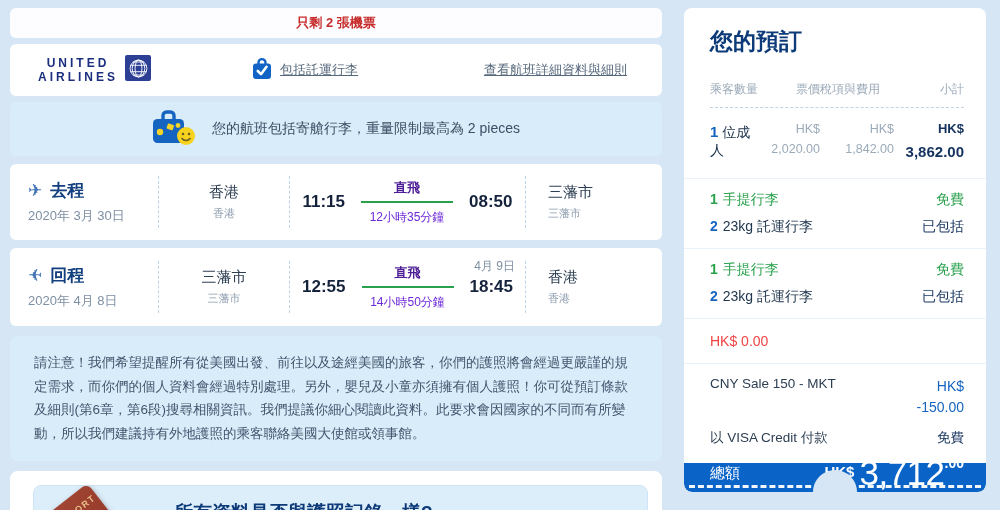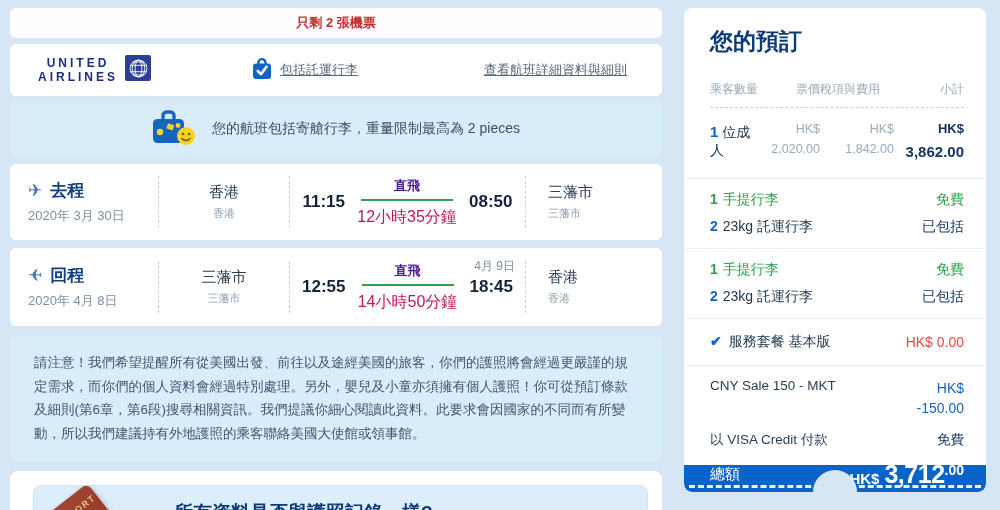--- a/index.html
+++ b/index.html
@@ -40,21 +40,21 @@
   .f-city { width:130px; text-align:center; }
   .city-main { font-size:15px; color:#2c3e52; }
   .city-sub { font-size:11px; color:#90a0b0; margin-top:4px; }
   .f-times { width:235px; display:flex; align-items:center; justify-content:center; }
   .t-time { font-size:17px; font-weight:bold; color:#15223c; position:relative; }
   .arr-date { position:absolute; top:-19px; right:-2px; font-size:12px; font-weight:normal; color:#7e8fa3; white-space:nowrap; }
   .arr-date:empty { display:none; }
   .t-mid { width:100px; margin:0 12px; display:flex; flex-direction:column; align-items:center; }
   .direct { color:#4c1d95; font-weight:bold; font-size:13px; margin-bottom:4px; }
   .g-line { width:92px; height:2px; background:#2aa14d; }
-  .duration { color:#be185d; font-size:16px; margin-top:6px; white-space:nowrap; }
+  .duration { color:#6d28d9; font-size:12px; margin-top:6px; white-space:nowrap; }
   .f-dest { flex:1; padding-left:22px; }
   .f-dest .city-main, .f-dest .city-sub { text-align:left; }
 
   .sec-notice { margin-top:10px; background:#d8ecfa; padding:15px 24px; border-radius:8px; }
   .notice-text { font-size:13.5px; color:#41566d; line-height:1.75; }
 
   .sec-passport { margin-top:10px; height:80px; padding:14px 14px 0 23px; border-radius:8px; }
   .pp-box { position:relative; background:#ddeefb; border:1px solid #cfe4f6; border-radius:8px; height:64px; padding:14px 10px 0 140px; }
   .pp-heading { color:#0d3a78; font-weight:bold; font-size:19px; }
   .passport { position:absolute; left:22px; top:8px; width:66px; height:90px; background:linear-gradient(150deg,#a54836,#8c3322); border-radius:7px; transform:rotate(-38deg); box-shadow:0 2px 5px rgba(60,40,30,.35); display:flex; justify-content:center; padding-top:10px; }
@@ -90,21 +90,21 @@
   .check-glyph { color:#1565c0; font-weight:bold; margin-right:7px; }
   .blue-amt { color:#ef4444;text-align:right; }
   .promo-block { padding:12px 22px 16px 26px; font-size:13.5px; }
   .promo-row { display:flex; justify-content:space-between; align-items:flex-start; color:#2c3e52; }
   .promo-amt { display:flex; flex-direction:column; align-items:flex-end; color:#1565c0; font-size:14px; line-height:1.45; }
   .pay-row { display:flex; justify-content:space-between; margin-top:12px; font-size:13.5px; color:#2c3e52;gap:40px; }
   .sb-total { margin-top:auto; position:relative; height:64px; background:#0a64c8; display:flex; align-items:center; padding:0 22px 8px 26px; border-radius:0 0 8px 8px; overflow:hidden; }
   .total-label { color:#fff; font-size:15px; }
   .total-amount { margin-left:auto; display:flex; align-items:flex-start; color:#fff; }
   .total-cur { font-weight:bold; font-size:15px; margin:10px 5px 0 0; }
-  .total-main { font-weight:bold; font-size:25px; letter-spacing:-0.5px; }
+  .total-main { font-weight:normal; font-size:35px; letter-spacing:-0.5px; }
   .total-cents { font-weight:bold; font-size:14px; margin-top:2px; }
   .sb-total::after { content:""; position:absolute; left:5px; right:5px; bottom:4px; border-bottom:3px dashed rgba(255,255,255,.95); }
   .ticket-notch { position:absolute; left:50%; bottom:-22px; width:44px; height:44px; margin-left:-22px; background:#d7e6f4; border-radius:50%; z-index:2; }
 </style>
 </head>
 <body>
 
 <div class="page">
 
   <div class="left-col">
@@ -284,21 +284,20 @@
       </div>
       <div class="bag-row">
         <span class="bag-left dark"><span class="n">2</span><span>23kg 託運行李</span></span>
         <span class="navy">已包括</span>
       </div>
     </div>
 
     <div class="sb-div"></div>
 
     <div class="svc-row">
-      <span class="svc-left"><span class="check-glyph">✔</span><span>服務套餐 基本版</span></span>
       <span class="blue-amt">HK$ 0.00</span>
     </div>
 
     <div class="sb-div"></div>
 
     <div class="promo-block">
       <div class="promo-row">
         <span>CNY Sale 150 - MKT</span>
         <span class="promo-amt">
             <span>HK$</span>

